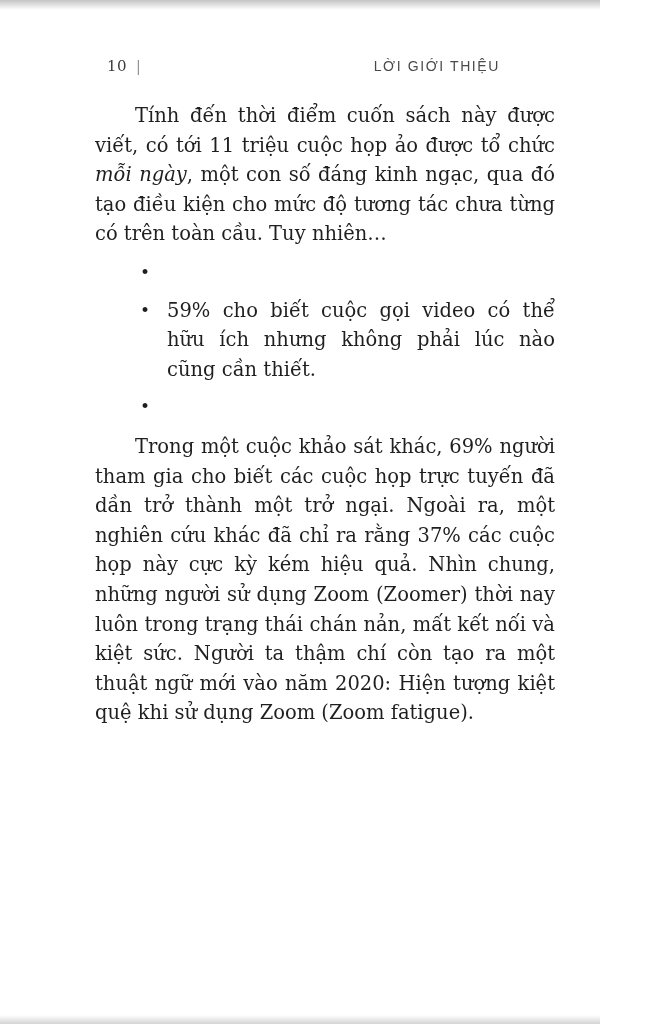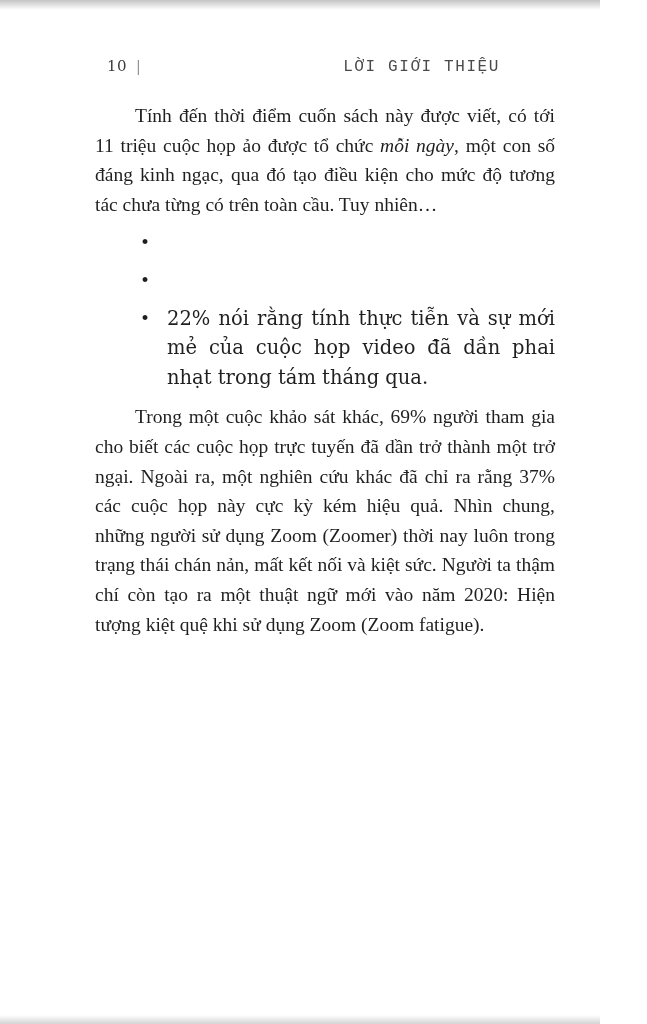--- a/index.html
+++ b/index.html
@@ -37,39 +37,38 @@
     font-size: 15px;
     color: #3c3c3c;
     letter-spacing: 0.5px;
   }
   .page-number-bar {
     margin-left: 9px;
     color: #8a8a8a;
     font-size: 14px;
   }
   .running-title {
-    font-size: 16px;
+    font-size: 14px;
     letter-spacing: 1.6px;
     color: #4a4a4a;
-    font-family: Liberation Mono, monospace;
+    font-family: Liberation Sans, sans-serif;
   }
   .content {
     position: absolute;
     top: 101px;
     left: 95px;
     width: 460px;
     font-size: 19.5px;
     line-height: 29.6px;
     text-align: justify;
     text-justify: inter-word;
   }
   .para {
     margin: 0 0 9px 0;
     text-indent: 40px;
-    font-family: Liberation Serif, serif;
   }
   .italic { font-style: italic; }
   .bullet-list { margin: 3px 0 10px 0; }
   .bullet-item {
     display: flex;
     margin: 0 0 8px 0;
   }
   .bullet-marker {
     flex: none;
     width: 27px;
@@ -101,24 +100,24 @@
   <div class="content">
 
     <p class="para"><span>Tính đến thời điểm cuốn sách này được viết, có tới 11 triệu cuộc họp ảo được tổ chức </span><span class="italic">mỗi ngày</span><span>, một con số đáng kinh ngạc, qua đó tạo điều kiện cho mức độ tương tác chưa từng có trên toàn cầu. Tuy nhiên…</span></p>
 
     <div class="bullet-list">
       <div class="bullet-item">
         <span class="bullet-marker">•</span>
       </div>
       <div class="bullet-item">
         <span class="bullet-marker">•</span>
+        <span class="bullet-text">59% cho biết cuộc gọi video có thể hữu ích nhưng không phải lúc nào cũng cần thiết.</span>
       </div>
       <div class="bullet-item">
         <span class="bullet-marker">•</span>
-        <span class="bullet-text">22% nói rằng tính thực tiễn và sự mới mẻ của cuộc họp video đã dần phai nhạt trong tám tháng qua.</span>
       </div>
     </div>
 
     <p class="para">Trong một cuộc khảo sát khác, 69% người tham gia cho biết các cuộc họp trực tuyến đã dần trở thành một trở ngại. Ngoài ra, một nghiên cứu khác đã chỉ ra rằng 37% các cuộc họp này cực kỳ kém hiệu quả. Nhìn chung, những người sử dụng Zoom (Zoomer) thời nay luôn trong trạng thái chán nản, mất kết nối và kiệt sức. Người ta thậm chí còn tạo ra một thuật ngữ mới vào năm 2020: Hiện tượng kiệt quệ khi sử dụng Zoom (Zoom fatigue).</p>
 
 
   </div>
 
   <div class="edge-shadow-bottom"></div>
 

